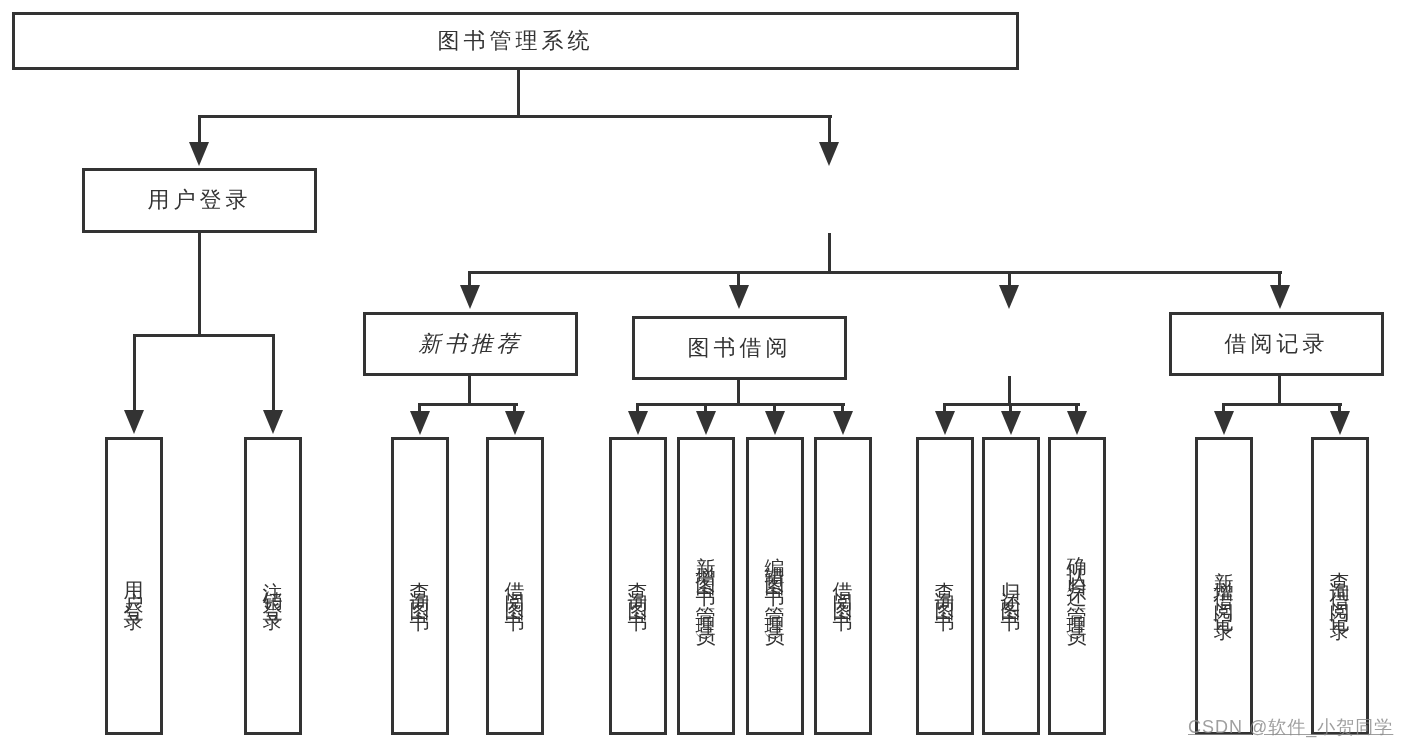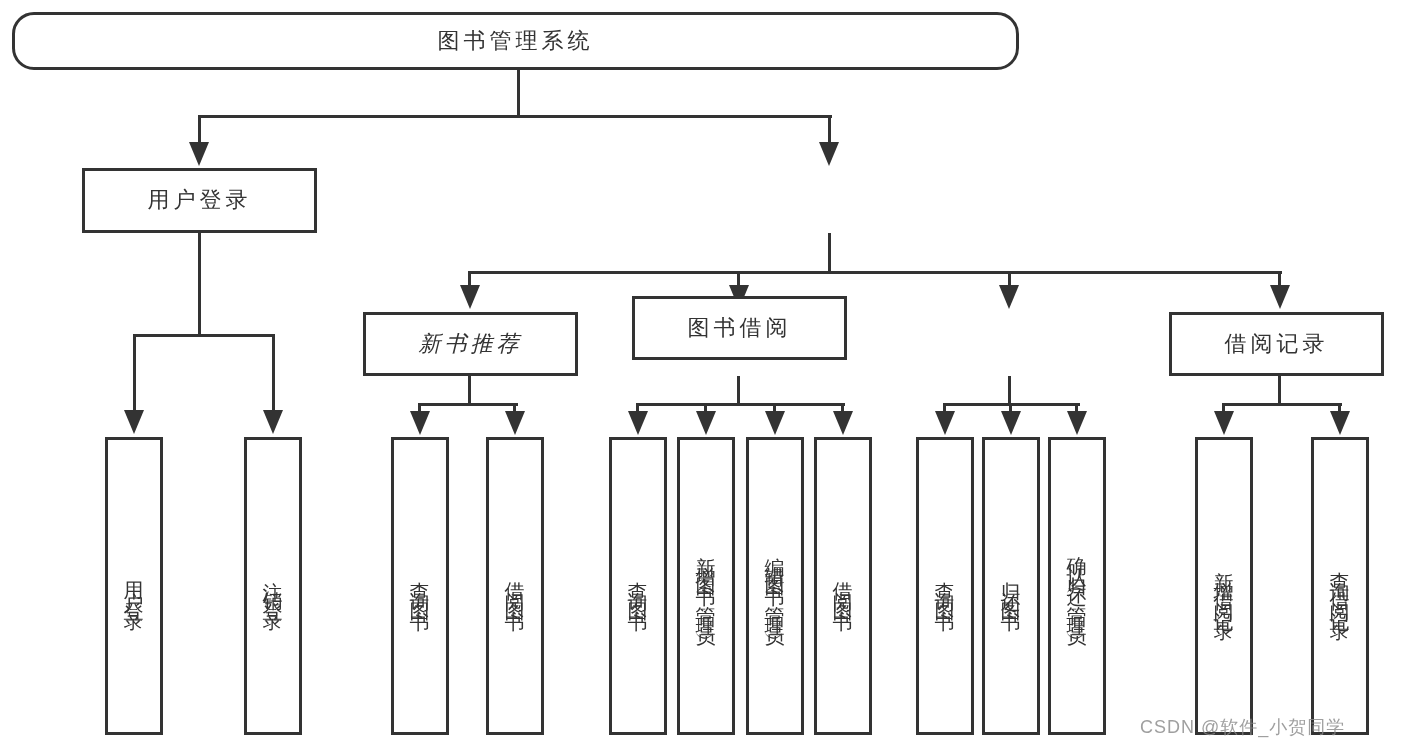--- a/index.html
+++ b/index.html
@@ -55,46 +55,47 @@
     position: absolute;
     width: 0;
     height: 0;
     border-left: 10px solid transparent;
     border-right: 10px solid transparent;
     border-top: 24px solid #333333;
     z-index: 1;
   }
   .watermark {
     position: absolute;
-    left: 1140px;
+    left: 1188px;
     top: 715px;
     font-size: 18px;
     color: rgba(138, 138, 138, 0.82);
     letter-spacing: 1px;
     white-space: nowrap;
     z-index: 3;
+    text-decoration: underline;
   }
 </style>
 </head>
 <body>
 
 <div class="stage">
 
-  <div class="node" style="left:12px; top:12px; width:1007px; height:58px;border-radius:22px;">
+  <div class="node" style="left:12px; top:12px; width:1007px; height:58px;">
     <span class="lbl">图书管理系统</span>
   </div>
 
   <div class="node" style="left:82px; top:168px; width:235px; height:65px;">
     <span class="lbl">用户登录</span>
   </div>
 
   <div class="node" style="left:363px; top:312px; width:215px; height:64px;font-style:italic;">
     <span class="lbl">新书推荐</span>
   </div>
-  <div class="node" style="left:632px; top:296px; width:215px; height:64px;">
+  <div class="node" style="left:632px; top:316px; width:215px; height:64px;">
     <span class="lbl">图书借阅</span>
   </div>
   <div class="node" style="left:1169px; top:312px; width:215px; height:64px;justify-content:center;">
     <span class="lbl">借阅记录</span>
   </div>
 
   <div class="node leaf" style="left:105px;">
     <span class="vlbl">用户登录</span>
   </div>
   <div class="node leaf" style="left:244px;">

